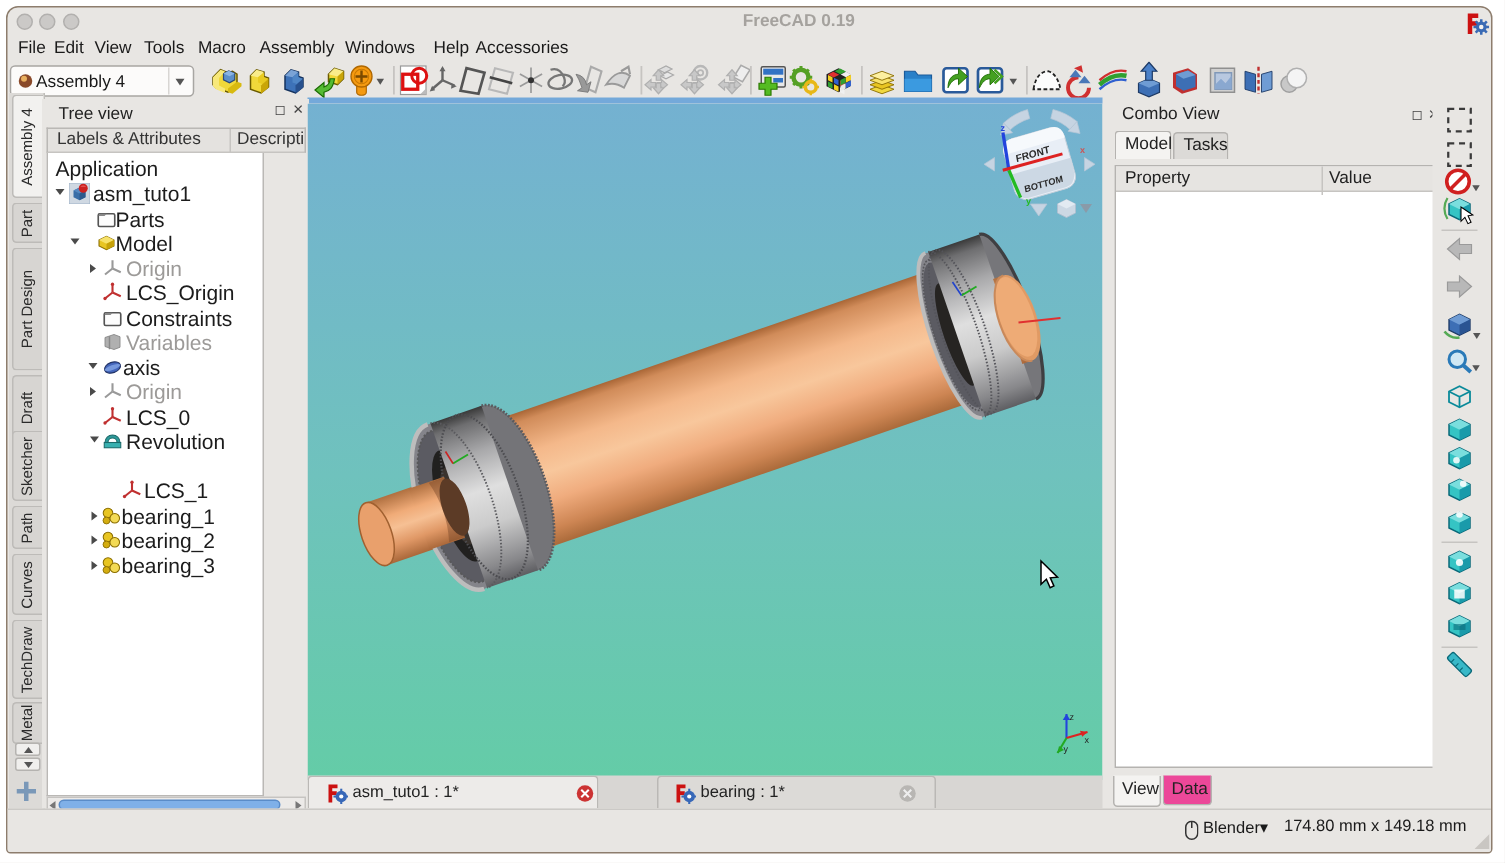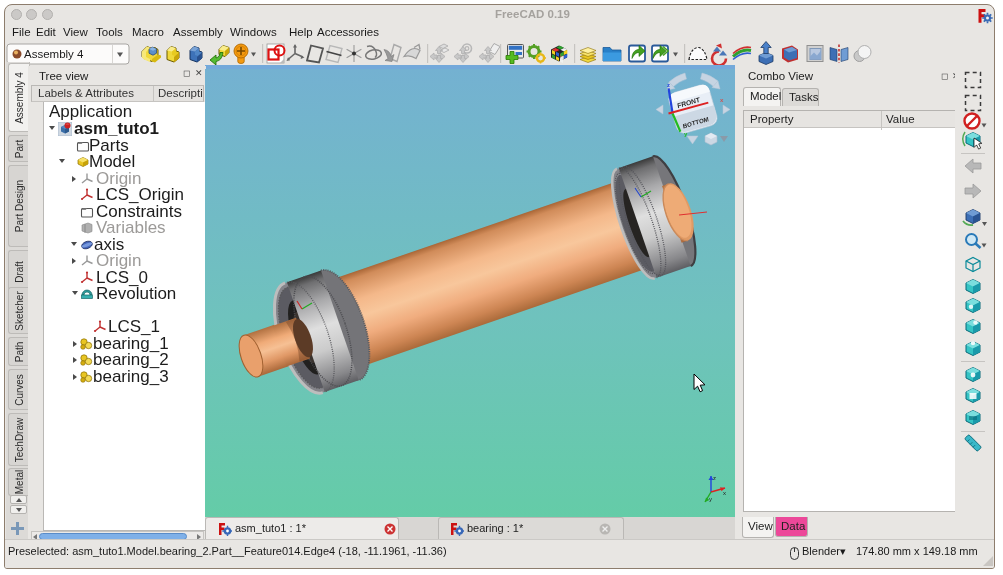--- a/index.html
+++ b/index.html
@@ -13,21 +13,21 @@
   #toolbar{position:absolute;top:36px;left:0;width:100%;height:25px;}
   
   #lstrip{position:absolute;left:1px;top:57px;width:24px;height:507px;background:#dcdad7;border-right:1px solid #c0beba;}
   .vtab{position:absolute;left:2px;width:21px;background:#d7d5d2;border:1px solid #bdbbb8;border-right:none;border-radius:3px 0 0 3px;color:#2a2a2a;font-size:10px;}
   .vtab span{position:absolute;left:50%;top:50%;writing-mode:vertical-rl;transform:translate(-50%,-50%) rotate(180deg);white-space:nowrap;}
   .vtab.sel{background:#f2f1ef;}
   
   #treepanel{position:absolute;left:23px;top:61px;width:178px;height:473px;background:#e8e6e3;}
   #treehead{position:absolute;left:0;top:0;width:100%;height:19px;font-size:11.5px;color:#222;}
   #treecols{position:absolute;left:3px;top:19px;width:173px;height:17px;background:#e4e2df;border:1px solid #bab8b5;border-bottom:1px solid #c6c4c1;font-size:11.5px;color:#333;}
-  #treebody{position:absolute;left:15px;top:36px;width:173px;height:429px;background:#ffffff;border:1px solid #bab8b5;border-top:none;overflow:hidden;font-size:17px;color:#1c1c1c;}
+  #treebody{position:absolute;left:3px;top:36px;width:145px;height:429px;background:#ffffff;border:1px solid #bab8b5;border-top:none;overflow:hidden;font-size:14px;color:#1c1c1c;}
   .trow{position:absolute;left:0;width:200px;height:16px;line-height:16px;white-space:nowrap;}
   .trow .tic{position:absolute;top:1px;width:14px;height:14px;}
   .gray{color:#9c9a98;}
   .exp{position:absolute;top:5px;width:0;height:0;}
   .exp.open{border-left:3.5px solid transparent;border-right:3.5px solid transparent;border-top:4.5px solid #4a4a4a;}
   .exp.closed{border-top:3.5px solid transparent;border-bottom:3.5px solid transparent;border-left:4.5px solid #4a4a4a;}
   
   #vp{position:absolute;left:200px;top:63.5px;width:530px;height:449px;}
   #mditabs{position:absolute;left:200px;top:511.5px;width:530px;height:22px;background:#d8d6d3;}
   .mtab{position:absolute;top:0;height:22px;border:1px solid #bab8b5;border-bottom:none;font-size:11px;color:#222;border-radius:3px 3px 0 0;}
@@ -387,21 +387,21 @@
       <div class="trow" style="top:19px;">
           <i class="exp open" style="left:5px;"></i>
         <svg class="tic" style="left:14px;" viewBox="0 0 14 14">
             <rect x="0" y="0" width="14" height="14" fill="#cfd8e2" stroke="#9ab0c6" stroke-width="0.6"></rect>
             <path d="M3,5 l4,-2 l4,2 l0,4.5 l-4,2 l-4,-2 Z" fill="#3a6ea8"></path>
             <path d="M3,5 l4,-2 l4,2 l-4,2 Z" fill="#5588c0"></path>
             <path d="M7,7 l4,-2 l0,4.5 l-4,2 Z" fill="#2c5a8e"></path>
             <circle cx="9.5" cy="3.5" r="3" fill="#cc2222"></circle>
             <path d="M7.5,2.5 a3,3 0 0 1 4,0" fill="#e86060" stroke="none"></path>
           </svg>
-        <span style="position:absolute;left:30px;font-weight:bold;">asm_tuto1</span>
+        <span style="position:absolute;left:30px;font-weight:normal;">asm_tuto1</span>
         </div>
       <div class="trow" style="top:35.5px;">
         <svg class="tic" style="left:32px;" viewBox="0 0 14 14">
             <path d="M1.5,3.5 l4,0 l1.5,1.8 l-1.5,0 l0,0 Z" fill="#777"></path>
             <rect x="1.5" y="3.5" width="11" height="8.5" rx="1" fill="#fdfdfd" stroke="#555" stroke-width="1.1"></rect>
             <path d="M1.5,5 l4.2,0 l1.3,-1.5 l-4.2,0 Z" fill="#888"></path>
           </svg>
         <span style="position:absolute;left:45px;">Parts</span>
         </div>
       <div class="trow" style="top:52px;">
@@ -824,21 +824,20 @@
 <g transform="translate(18,381)">
           <g transform="rotate(-45)">
             <rect x="-3" y="-9" width="6" height="18" rx="1.5" fill="#38b8c8" stroke="#0a6a7a" stroke-width="0.9"></rect>
             <path d="M-3,-5 l3,0 M-3,-1 l3,0 M-3,3 l3,0" stroke="#0a6a7a" stroke-width="0.8"></path>
           </g>
         </g>
 </svg>
     </div>
 
   <div id="status">
-    <span class="abs" style="left:3px;top:5px;">Preselected: asm_tuto1.Model.bearing_2.Part__Feature014.Edge4 (-18, -11.1961, -11.36)</span>
     <svg class="abs" style="left:785px;top:7px;" width="9" height="13" viewBox="0 0 9 13">
         <rect x="0.5" y="0.5" width="8" height="12" rx="4" fill="none" stroke="#333" stroke-width="1"></rect>
         <line x1="4.5" y1="1" x2="4.5" y2="5" stroke="#333"></line>
       </svg>
     <span class="abs" style="left:797px;top:5px;">Blender▾</span>
     <span class="abs" style="left:851px;top:5px;">174.80 mm x 149.18 mm</span>
     <svg class="abs" style="left:978px;top:16px;" width="10" height="10">
         <path d="M10,0 L10,10 L0,10 Z" fill="#c9c6c2"></path>
       </svg>
   </div>

